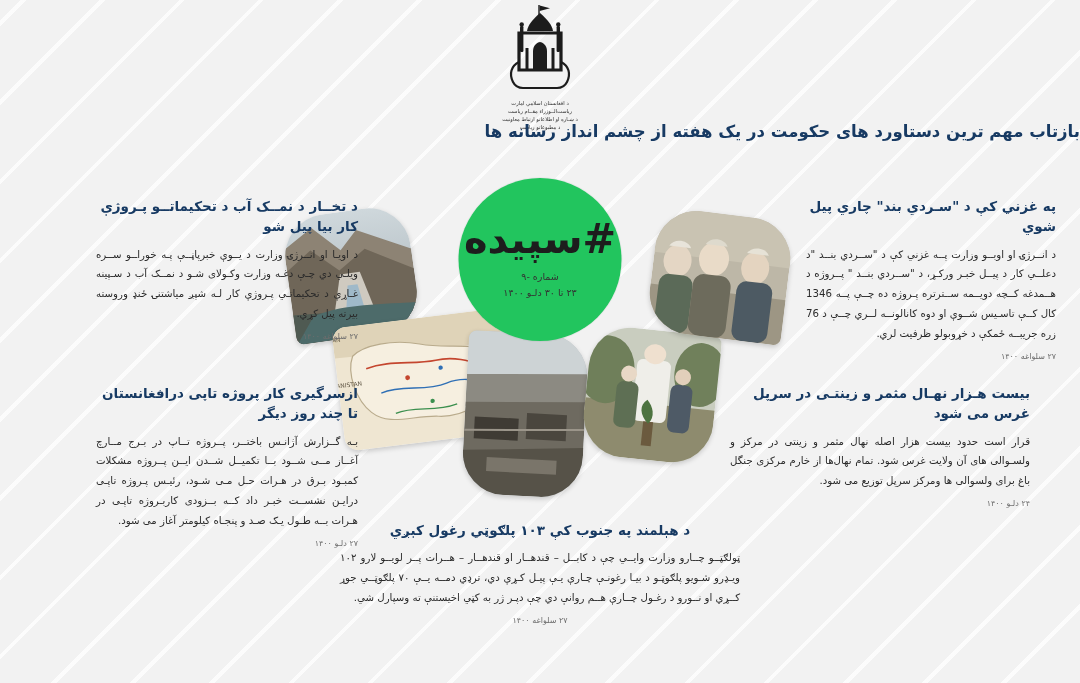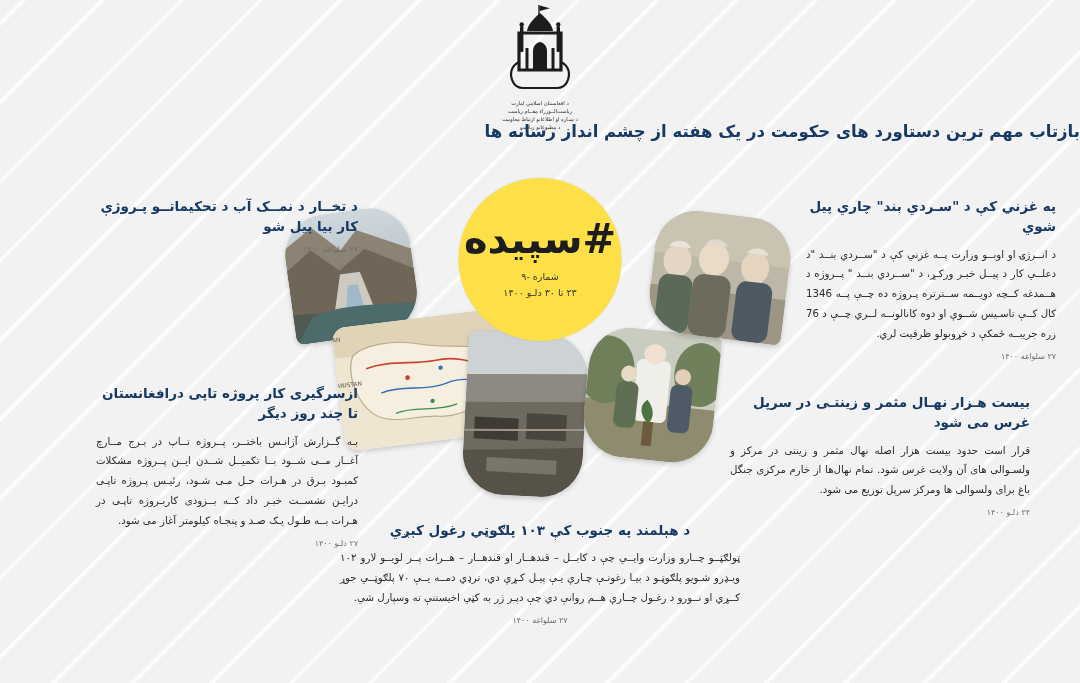--- a/index.html
+++ b/index.html
@@ -39,21 +39,21 @@
     position:absolute;top:122px;left:0;right:0;
     color:#173a63;
     font-size:16.5px;font-weight:bold;
     letter-spacing:0px;
   }
 
   
   .badge{
     position:absolute;left:50%;top:178px;transform:translateX(-50%);
     width:163px;height:163px;border-radius:50%;
-    background:#fde047;
+    background:#22c55e;
     box-shadow:0 0 0 1px rgba(0,0,0,0.04);
     display:flex;flex-direction:column;align-items:center;justify-content:center;
     z-index:6;
   }
   .badge-title{
     font-size:40px;font-weight:bold;color:#1d1d1d;
     letter-spacing:-1px;line-height:1;
     direction:rtl;
   }
   .badge-sub{
@@ -90,21 +90,21 @@
   }
   .a-body{
     margin-top:8px;color:#2a2a2a;font-size:10.2px;line-height:1.95;
     text-align:justify;
   }
   .a-date{margin-top:8px;color:#6d6d6d;font-size:8px;}
 
   #art-namak{ right:722px; top:196px; width:262px;}
   #art-tapi{ right:722px; top:383px; width:262px;}
   #art-ghazni{ left:806px; top:196px; width:250px; text-align:right;}
-  #art-sarepul{ left:730px; top:392px; width:300px; text-align:right;}
+  #art-sarepul{ left:730px; top:383px; width:300px; text-align:right;}
   #art-hebwad{ left:340px; top:520px; width:400px; text-align:center;}
   #art-hebwad .a-body{}
   #art-hebwad .a-date{text-align:center;}
 </style>
 </head>
 <body>
 
 <div class="bg-stripes"></div>
 
 <div class="page">
@@ -245,20 +245,21 @@
   </div>
 
   <div class="badge">
     <div class="badge-title">#سپیده</div>
     <div class="badge-sub">شماره -۹</div>
     <div class="badge-sub" style="margin-top:2px">۲۳ تا ۳۰ دلـو ۱۴۰۰</div>
   </div>
 
   <div class="article" id="art-namak">
     <div class="a-title">د تخــار د نمــک آب د تحکیماتــو پـروژې کار بیا پیل شو</div>
+    <div class="a-body">د اویـا او انــرژۍ وزارت د یــوې خبرپاڼــې پـه خوراــو ســره ویلـي دي چـې دغـه وزارت وکـولای شـو د نمــک آب د سـپینه غـاړې د تحکیماتـي پـروژې کار لـه شپږ میاشتنۍ ځنډ وروسته بیرته پیل کړي.</div>
     <div class="a-date">۲۷ سلواغه ۱۴۰۰</div>
   </div>
 
   <div class="article" id="art-tapi">
     <div class="a-title">ازسرگیری کار پروژه تاپی درافغانستان تا چند روز دیگر</div>
     <div class="a-body">بـه گــزارش آژانـس باختــر، پــروژه تــاپ در بـرج مــارچ آغــاز مــی شــود بــا تکمیــل شــدن ایــن پــروژه مشکلات کمبـود بـرق در هـرات حـل مـی شـود، رئیـس پـروژه تاپـی درایـن نشســت خبـر داد کــه بــزودی کاربـروژه تاپـی در هـرات بــه طـول یـک صـد و پنجـاه کیلومتر آغاز می شود.</div>
     <div class="a-date">۲۷ دلـو ۱۴۰۰</div>
   </div>
 
   <div class="article" id="art-ghazni">

